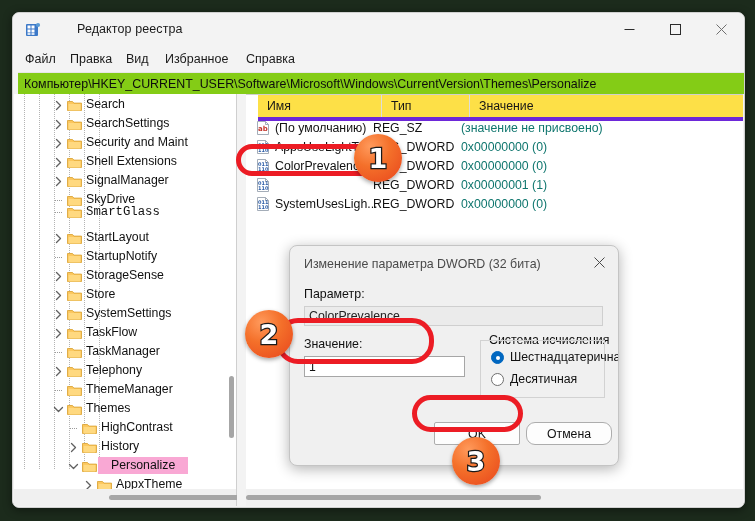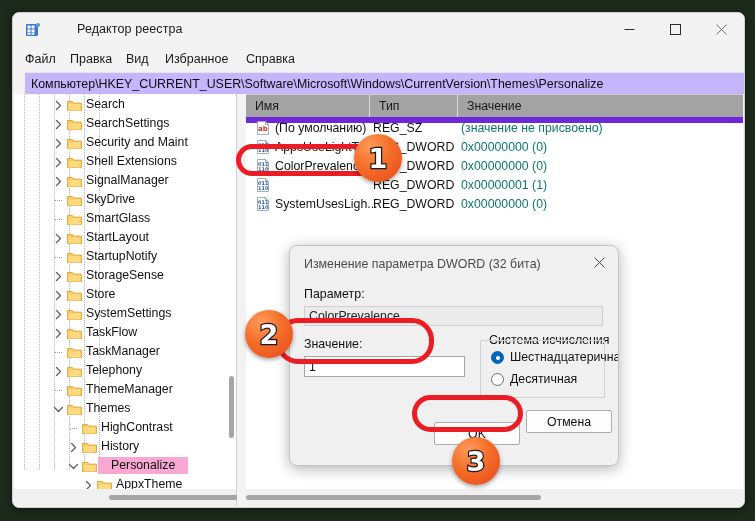--- a/index.html
+++ b/index.html
@@ -20,21 +20,21 @@
   #title-text{position:absolute;left:36px;top:8px;font-size:12.5px;color:#1a1a1a;line-height:16px;letter-spacing:.1px;margin-left:28px;}
   .wbtn{position:absolute;top:0;width:46px;height:33px;display:flex;align-items:center;justify-content:center;color:#303030;}
   #btn-min{right:92px;}#btn-max{right:46px;}#btn-close{right:0;}
   .wbtn svg{display:block;}
 
   
   #menubar{position:absolute;left:0;top:33px;width:100%;height:26px;background:#f3f3f3;}
   .menu-item{position:absolute;top:4px;height:18px;font-size:12.5px;color:#1a1a1a;line-height:18px;white-space:nowrap;}
 
   
-  #addrbar{position:absolute;left:12px;top:59px;width:100%;height:22px;background:#c4b5fd;border-top:1px solid #e6e6e6;border-bottom:1px solid #d9d9d9;}
+  #addrbar{position:absolute;left:5px;top:59px;width:100%;height:22px;background:#84cc16;border-top:1px solid #e6e6e6;border-bottom:1px solid #d9d9d9;}
   #addr-text{position:absolute;left:6px;top:2px;font-size:12.4px;color:#0d0d0d;line-height:18px;white-space:nowrap;}
 
   
   #panes{position:absolute;left:0;top:81px;width:100%;height:413px;background:#f3f3f3;}
 
   
   #tree-pane{position:absolute;left:1px;top:0;width:222px;height:395px;background:#fff;border:1px solid #cfcfcf;border-top:none;border-left:none;overflow:hidden;}
   #tree-inner{position:absolute;left:0;top:0;width:222px;height:395px;}
   .tnode{position:absolute;height:19px;left:0;width:100%;}
   .tnode .glyph{position:absolute;top:3px;width:13px;height:13px;}
@@ -48,21 +48,21 @@
   #tree-vscroll{position:absolute;right:2px;top:0;width:5px;height:395px;}
   #tree-vthumb{position:absolute;left:0;top:282px;width:5px;height:62px;background:#a6a6a6;border-radius:3px;}
   #tree-hbar{position:absolute;left:1px;top:395px;width:222px;height:17px;background:#f0f0f0;border-right:1px solid #cfcfcf;}
   #tree-hthumb{position:absolute;left:95px;top:6px;width:215px;height:5px;background:#a6a6a6;border-radius:3px;}
 
   
   #splitter{position:absolute;left:224px;top:0;width:9px;height:412px;background:#f3f3f3;}
 
   
   #list-pane{position:absolute;left:233px;top:0;width:497px;height:395px;background:#fff;border-top:1px solid #cfcfcf;overflow:hidden;}
-  #list-header{position:absolute;left:0;top:0;width:497px;height:22px;background:#a3a3a3;border-bottom:6px solid #6d28d9;}
+  #list-header{position:absolute;left:12px;top:0;width:497px;height:22px;background:#fde047;border-bottom:4px solid #6d28d9;}
   .hcell{position:absolute;top:0;height:22px;font-size:12.3px;color:#171717;line-height:22px;padding-left:9px;box-sizing:border-box;border-right:1px solid #dcdcdc;white-space:nowrap;}
   .lrow{position:absolute;left:0;width:497px;height:19px;}
   .lrow .ricon{position:absolute;left:10px;top:2px;width:14px;height:14px;}
   .lname{position:absolute;left:29px;top:0;font-size:12.3px;color:#111;line-height:19px;white-space:nowrap;}
   .ltype{position:absolute;left:127px;top:0;font-size:12.3px;color:#111;line-height:19px;white-space:nowrap;}
   .lval{position:absolute;left:215px;top:0;font-size:12.3px;color:#0f766e;line-height:19px;white-space:nowrap;}
   #list-hbar{position:absolute;left:233px;top:395px;width:497px;height:17px;background:#f0f0f0;}
   #list-hthumb{position:absolute;left:0px;top:6px;width:295px;height:5px;background:#a6a6a6;border-radius:3px;}
 
   
@@ -82,21 +82,21 @@
   #radiogroup{position:absolute;left:190px;top:94px;width:123px;height:56px;border:1px solid #d2d2d2;}
   #rg-legend{position:absolute;left:196px;top:87px;background:#f0f0f0;padding:0 3px;font-size:12.4px;color:#111;}
   .radio{position:absolute;left:10px;height:18px;}
   .radio .rdot{position:absolute;left:0;top:2px;width:13px;height:13px;border-radius:50%;border:1px solid #6f6f6f;background:#fff;box-sizing:border-box;}
   .radio.on .rdot{border:1px solid #0067c0;background:#0067c0;}
   .radio.on .rdot::after{content:"";position:absolute;left:3.5px;top:3.5px;width:4px;height:4px;border-radius:50%;background:#fff;}
   .radio .rlabel{position:absolute;left:19px;top:0;font-size:12.3px;color:#111;line-height:17px;white-space:nowrap;}
   .dbtn{position:absolute;height:23px;width:86px;background:#fdfdfd;border:1px solid #adadad;border-radius:2px;
         font-size:12.3px;color:#111;display:flex;align-items:center;justify-content:center;box-sizing:border-box;}
   #btn-ok{left:144px;top:176px;}
-  #btn-cancel{left:236px;top:164px;}
+  #btn-cancel{left:236px;top:176px;border-radius:9px;}
 
   
   .ann-rect{position:absolute;border:5px solid #ec1c24;border-radius:22px;box-sizing:border-box;}
   .ann-circ{position:absolute;border-radius:50%;
     background:radial-gradient(circle at 34% 26%,#ff9a5c 0%,#f4702a 42%,#e8451c 100%);
     box-shadow:0 2px 4px rgba(0,0,0,.35);
     display:flex;align-items:center;justify-content:center;}
   .ann-circ span{font-family:"DejaVu Sans",sans-serif;font-weight:bold;font-size:27px;color:#fff;
     -webkit-text-stroke:2.5px #1a1a1a;paint-order:stroke fill;line-height:1;}
 </style>
@@ -219,21 +219,21 @@
             <div class="tnode" style="top: 96px;">
               <span class="glyph" style="left: 38px;"><svg width="13" height="13" viewBox="0 0 13 13">
                   <line x1="3" y1="6.5" x2="11" y2="6.5" stroke="#9b9b9b" stroke-width="1" stroke-dasharray="1 1"></line>
                 </svg></span>
               <span class="folder" style="left: 53px;"><svg width="15" height="12" viewBox="0 0 15 12">
                   <path d="M0.5 1.5 h5 l1.4 1.6 h7.6 v7.4 h-14 z" fill="#fcc75e" stroke="#d8a02c" stroke-width="0.8"></path>
                   <path d="M1.6 3.9 h11.8 v6.6 h-11.8 z" fill="#ffd980"></path>
                 </svg></span>
               <span class="tlabel" style="left: 72px;">SkyDrive</span>
             </div>
-            <div class="tnode" style="top: 115px;">
+            <div class="tnode" style="top: 109px; font-family: Liberation Mono, monospace;">
               <span class="glyph" style="left: 38px;"><svg width="13" height="13" viewBox="0 0 13 13">
                   <line x1="3" y1="6.5" x2="11" y2="6.5" stroke="#9b9b9b" stroke-width="1" stroke-dasharray="1 1"></line>
                 </svg></span>
               <span class="folder" style="left: 53px;"><svg width="15" height="12" viewBox="0 0 15 12">
                   <path d="M0.5 1.5 h5 l1.4 1.6 h7.6 v7.4 h-14 z" fill="#fcc75e" stroke="#d8a02c" stroke-width="0.8"></path>
                   <path d="M1.6 3.9 h11.8 v6.6 h-11.8 z" fill="#ffd980"></path>
                 </svg></span>
               <span class="tlabel" style="left: 72px;">SmartGlass</span>
             </div>
             <div class="tnode" style="top: 134px;">

